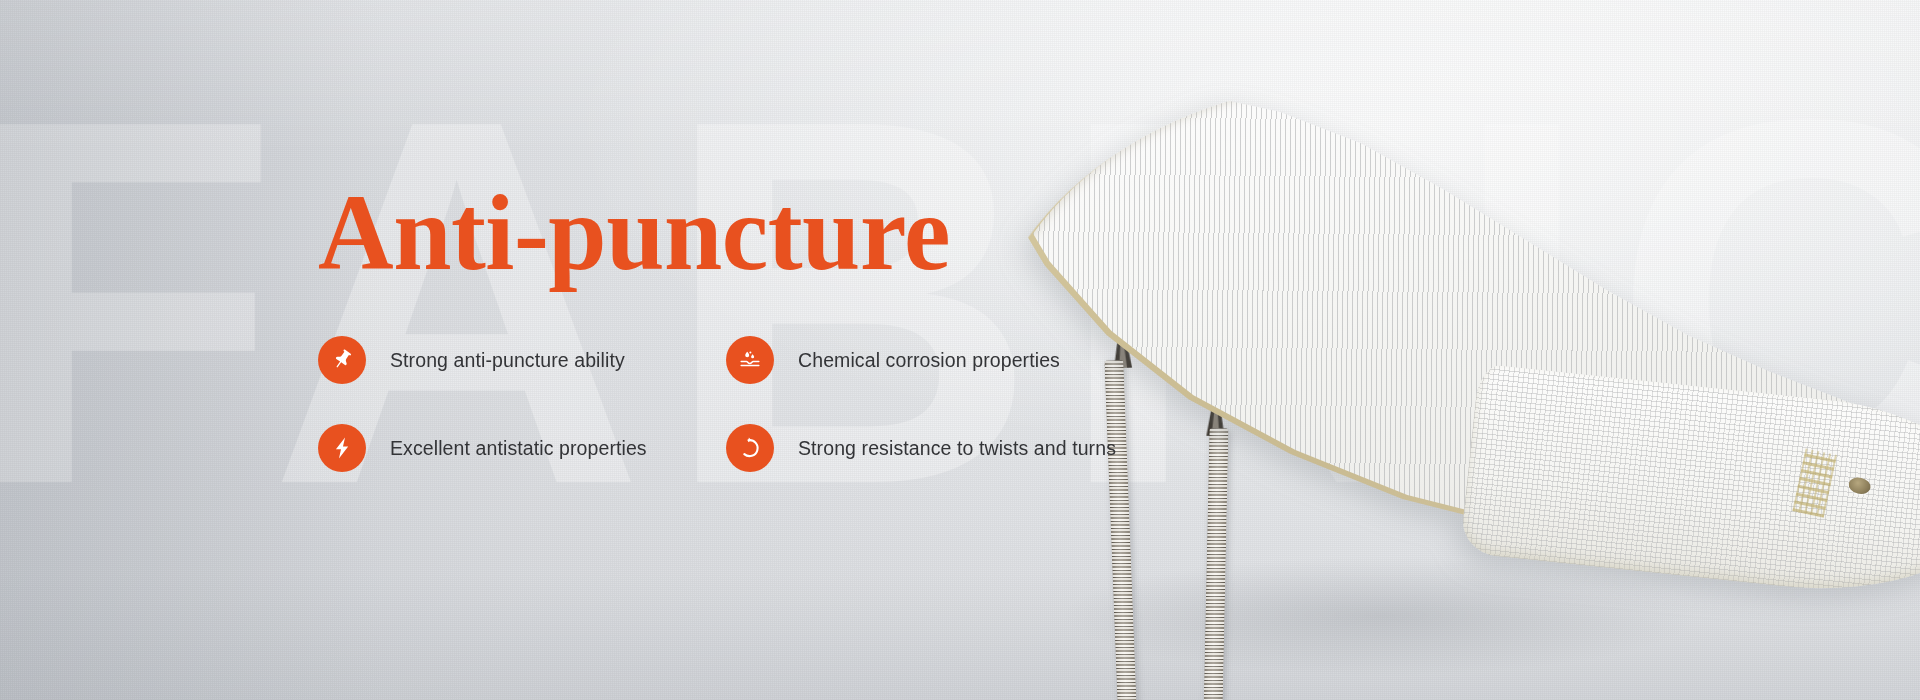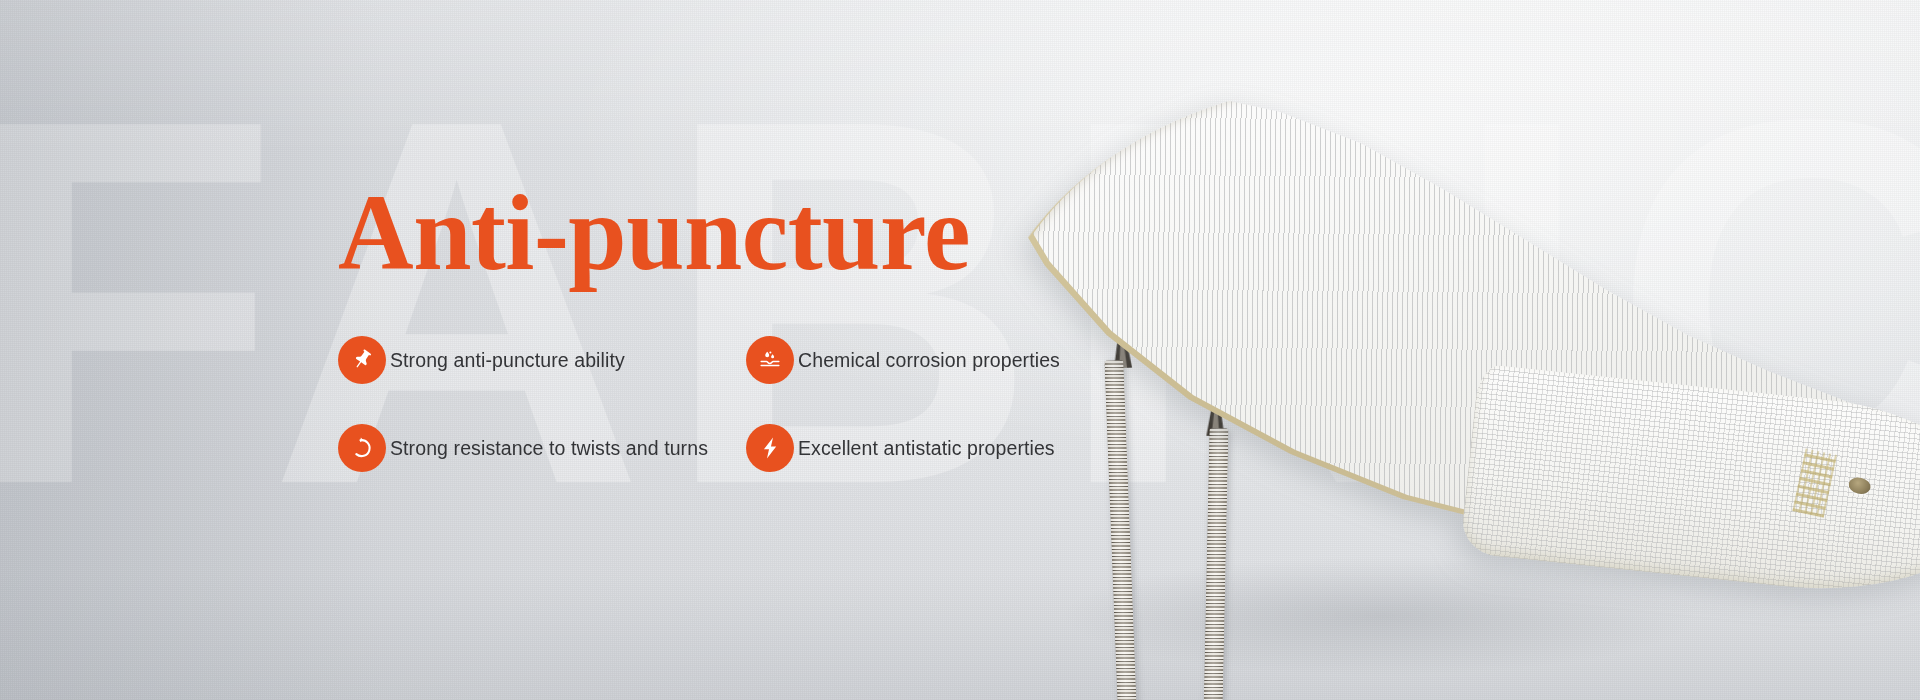--- a/index.html
+++ b/index.html
@@ -63,21 +63,21 @@
     white-space:nowrap;
     -webkit-text-stroke:0;
     opacity:.55;
     pointer-events:none;
     user-select:none;
   }
 
   
   .content{
     position:absolute;
-    left:338px;
+    left:318px;
     top:178px;
     width:780px;
     z-index:6;
   }
   .headline{
     font-family:"Liberation Serif", serif;
     font-weight:700;
     font-size:108px;
     line-height:1.02;
     color:#e8511f;
@@ -90,21 +90,21 @@
   .features{
     margin-top:48px;
     display:grid;
     grid-template-columns:408px 1fr;
     grid-row-gap:40px;
     grid-column-gap:0px;
   }
   .feature{
     display:flex;
     align-items:center;
-    gap:4px;
+    gap:24px;
   }
   .ficon{
     width:48px; height:48px;
     flex:0 0 48px;
     border-radius:50%;
     background:#e8511f;
     display:flex;
     align-items:center;
     justify-content:center;
   }
@@ -320,32 +320,32 @@
             <circle cx="14.4" cy="6.4" r="1" fill="#fff"></circle>
             <path d="M5.2 15.6h5.3c1.1 0 1.6 1.9 3.3 1.9s2.2-1.9 3.3-1.9h5.7" stroke="#fff" stroke-width="1.5" stroke-linecap="round" fill="none"></path>
             <path d="M5.2 19.4h17.6" stroke="#fff" stroke-width="1.5" stroke-linecap="round"></path>
           </svg>
         </span>
         <span class="flabel">Chemical corrosion properties</span>
       </div>
 
       <div class="feature">
         <span class="ficon">
+          <svg width="26" height="26" viewBox="0 0 24 24" fill="none">
+            <path d="M14.8 2.2L6.4 13.1h4.7l-1.9 8.7 8.5-11.2h-4.8z" fill="#fff"></path>
+          </svg>
+        </span>
+        <span class="flabel">Excellent antistatic properties</span>
+      </div>
+
+      <div class="feature">
+        <span class="ficon">
           <svg width="26" height="26" viewBox="0 0 26 26" fill="none">
             <path d="M11.5 5.2a8 8 0 1 1-4.2 13.9" stroke="#fff" stroke-width="2.1" stroke-linecap="round" fill="none"></path>
             <path d="M11.9 2.4l2.4 2.9-3.3 1.9z" fill="#fff"></path>
           </svg>
         </span>
         <span class="flabel">Strong resistance to twists and turns</span>
       </div>
 
-      <div class="feature">
-        <span class="ficon">
-          <svg width="26" height="26" viewBox="0 0 24 24" fill="none">
-            <path d="M14.8 2.2L6.4 13.1h4.7l-1.9 8.7 8.5-11.2h-4.8z" fill="#fff"></path>
-          </svg>
-        </span>
-        <span class="flabel">Excellent antistatic properties</span>
-      </div>
-
     </div>
   </div>
 </div>
 
 </body></html>

